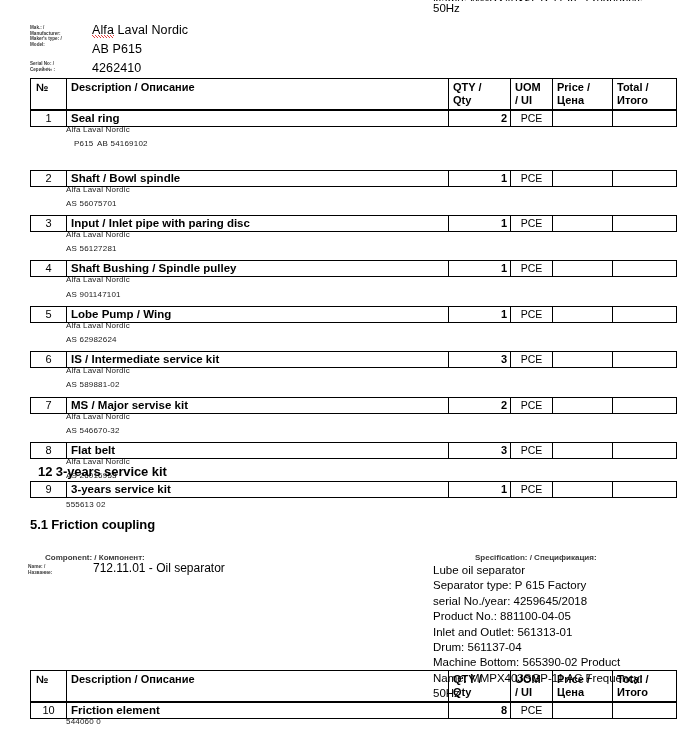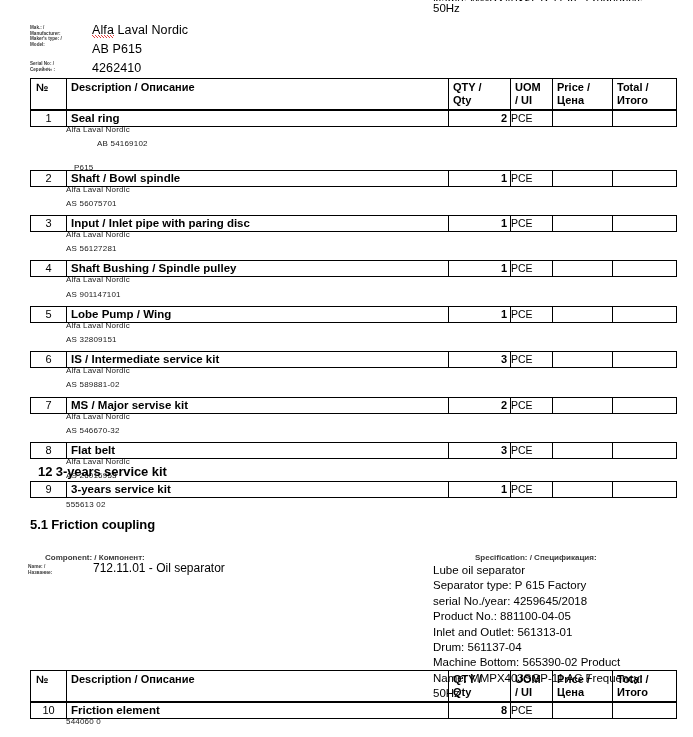--- a/index.html
+++ b/index.html
@@ -123,20 +123,21 @@
     white-space: nowrap;
   }
   td.cell-qty {
     text-align: right;
     font-weight: bold;
     font-size: 11px;
     line-height: 15px;
     padding-right: 3px !important;
   }
   td.cell-uom {
+    text-align: center;
     font-size: 10.5px;
     line-height: 15px;
     margin-top: 7px;
   }
   td.cell-price, td.cell-total { }
 
   
   .detail {
     position: absolute;
     left: 66px;
@@ -335,29 +336,29 @@
         </tr>
         <tr>
           <td colspan="6" style="border: none; height: 28.4px;"></td>
         </tr>
       </tbody>
   </table>
 
   <div id="main-details">
       <div class="detail" style="top: 124px;">Alfa Laval Nordic</div>
       <div class="detail" style="top: 138.2px; margin-left: 31px;">AB 54169102</div>
-      <div class="detail" style="top: 162px; padding-left: 8px;">P615</div>
+      <div class="detail" style="top: 138px; padding-left: 8px;">P615</div>
       <div class="detail" style="top: 183.6px;">Alfa Laval Nordic</div>
       <div class="detail" style="top: 197.8px;">AS 56075701</div>
       <div class="detail" style="top: 229px;">Alfa Laval Nordic</div>
       <div class="detail" style="top: 243.2px;">AS 56127281</div>
       <div class="detail" style="top: 274.4px;">Alfa Laval Nordic</div>
       <div class="detail" style="top: 288.6px;">AS 901147101</div>
       <div class="detail" style="top: 319.8px;">Alfa Laval Nordic</div>
-      <div class="detail" style="top: 334px;">AS 32809151</div>
+      <div class="detail" style="top: 334px;">AS 62982624</div>
       <div class="detail" style="top: 365.2px;">Alfa Laval Nordic</div>
       <div class="detail" style="top: 379.4px; text-align: right;">AS 589881-02</div>
       <div class="detail" style="top: 410.6px;">Alfa Laval Nordic</div>
       <div class="detail" style="top: 424.8px;">AS 546670-32</div>
       <div class="detail" style="top: 456px;">Alfa Laval Nordic</div>
       <div class="detail" style="top: 470.2px;">AS 26016953</div>
     </div>
 
   <div class="section-head" style="left:30px; top:464px;margin-left:8px;">12 3-years service kit</div>
 

